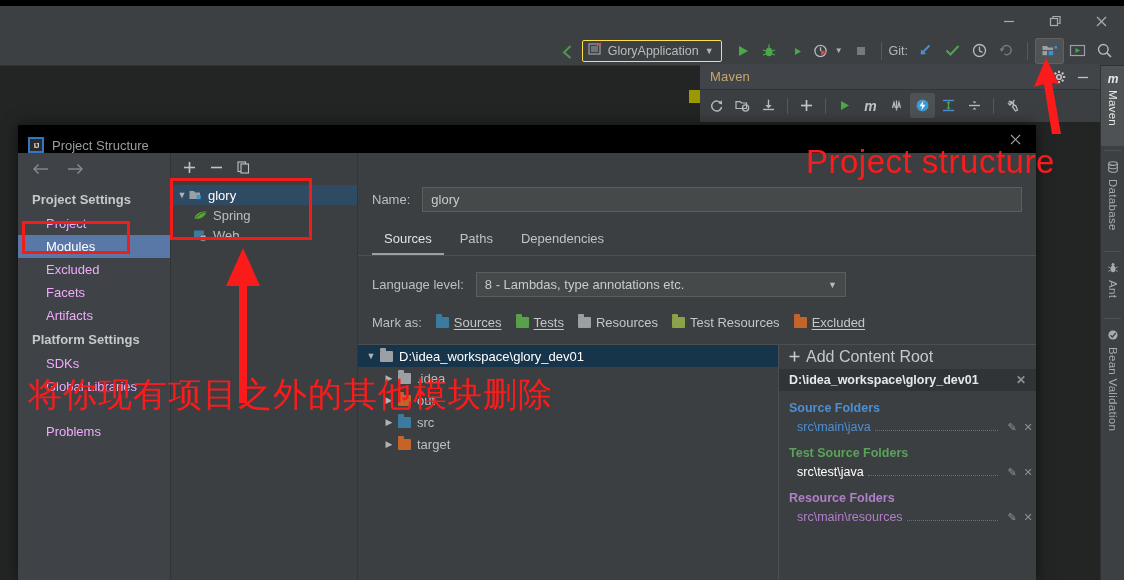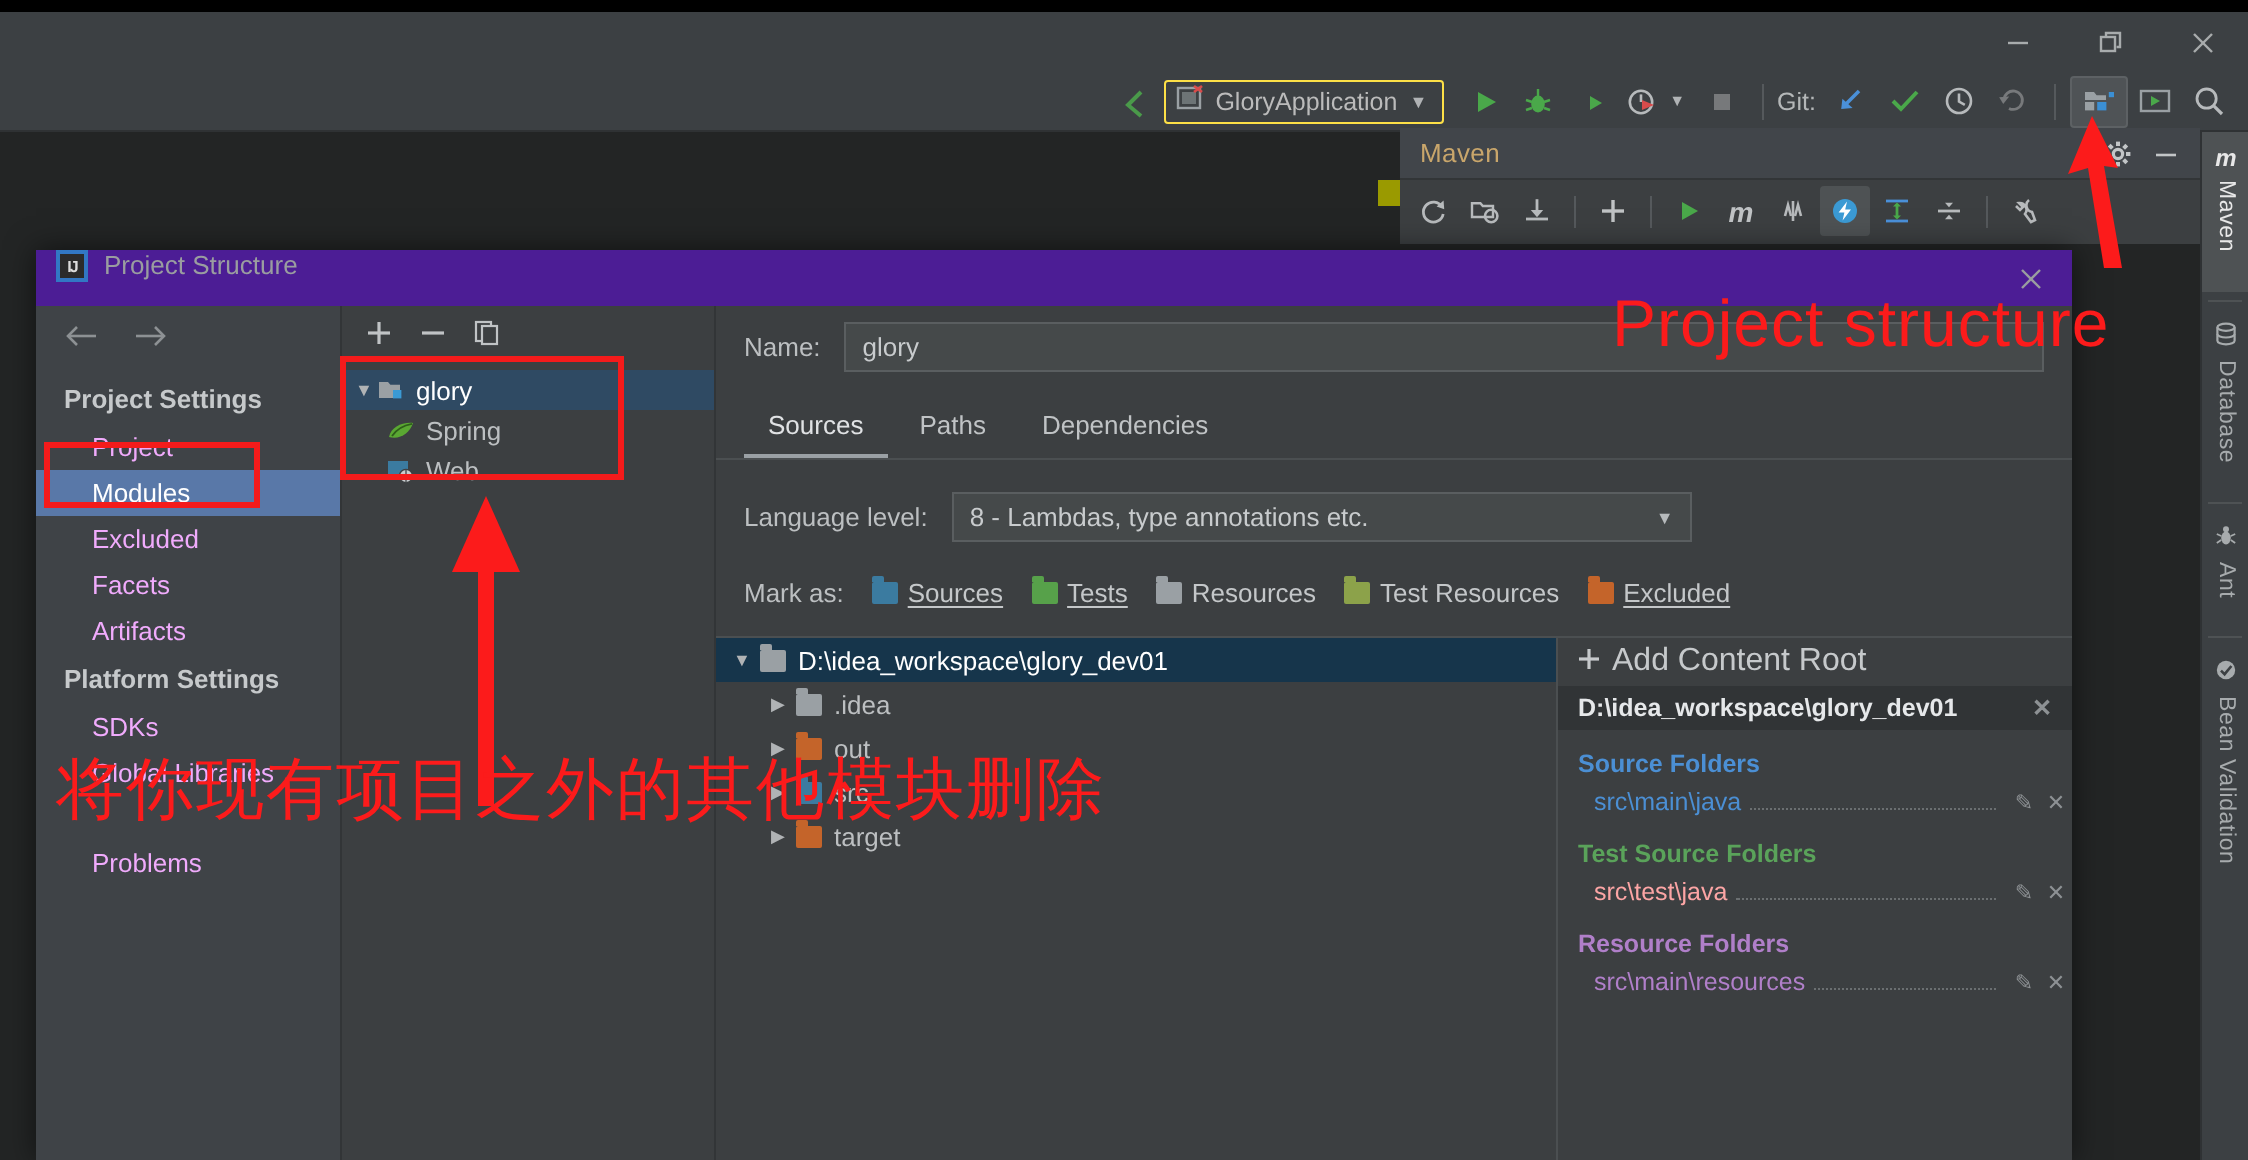--- a/index.html
+++ b/index.html
@@ -88,21 +88,21 @@
   .rail-vert { writing-mode: vertical-rl; text-orientation: mixed; letter-spacing: .3px; margin-top: 4px; }
   .rail-icon { font-size: 12px; font-style: italic; font-weight: bold; }
   .rail-divider { height: 1px; background: #4e5254; margin: 4px 3px; }
 
   
   .ps-dialog {
     position: absolute; left: 18px; top: 125px; width: 1018px; height: 455px;
     background: #3c3f41; box-shadow: 0 0 14px rgba(0,0,0,.55);
   }
   .ps-titlebar {
-    height: 28px; background: #4c1d95; display: flex; align-items: flex-start;
+    height: 28px; background: #000000; display: flex; align-items: flex-end;
     padding-left: 10px; position: relative;
   }
   .ij-logo {
     width: 16px; height: 16px; background: #2b2b2b; border: 2px solid #3277c4;
     display: flex; align-items: center; justify-content: center;
     color: #dcdcdc; font-size: 8px; font-weight: bold; letter-spacing: -1px;
     margin-right: 8px;
   }
   .ps-title { color: #9a9da0; font-size: 13px; }
   .ps-close {
@@ -124,21 +124,21 @@
   .ps-modules {
     width: 187px; background: #3c3f41; border-right: 1px solid #323537;
   }
   .mod-toolbar { height: 31px; display: flex; align-items: center; gap: 14px; padding-left: 12px; color: #b6babc; }
   .mod-tree { padding-top: 1px; }
   .mod-row { height: 20px; display: flex; align-items: center; font-size: 13px; color: #bcbfc1; padding-left: 4px; }
   .mod-row.sel { background: #2f4a63; color: #ffffff; }
   .tri { width: 14px; display:flex; align-items:center; justify-content:center; color:#b0b3b5; font-size: 9px; }
 
   .ps-detail { flex: 1; background: #3c3f41; position: relative; }
-  .name-row { display: flex; align-items: center; height: 28px; padding: 0 14px; margin-top: 6px; gap: 12px; justify-content: center; }
+  .name-row { display: flex; align-items: center; height: 28px; padding: 0 14px; margin-top: 32px; gap: 12px; justify-content: center; }
   .lbl { color: #bcbfc1; font-size: 13px; }
   .txtfield {
     flex: 1; height: 25px; background: #45494a; border: 1px solid #5a5e60;
     color: #c8cbcd; font-size: 13px; display: flex; align-items: center; padding-left: 8px;
   }
   .tabs-row { display: flex; gap: 4px; padding: 0 14px; margin-top: 12px; border-bottom: 0; }
   .ps-tab { color: #c0c3c5; font-size: 13px; padding: 6px 12px 7px 12px; }
   .ps-tab.sel { border-bottom: 2px solid #9aa0a4; color: #e0e2e4; }
   .tab-underline { height:1px; background:#4b4f51; margin: 0 0 0 0; }
 
@@ -656,21 +656,21 @@
             <div class="fgroup" style="color:#4b8fd4;">Source Folders</div>
             <div class="frow">
               <span style="color:#4b8fd4;">src\main\java</span>
               <span class="dots"></span>
               <span class="act">✎</span>
               <span class="act">✕</span>
             </div>
 
             <div class="fgroup" style="color:#5aa35a;">Test Source Folders</div>
             <div class="frow">
-              <span style="color:#fca5a5;">src\test\java</span>
+              <span style="color:#ffffff;">src\test\java</span>
               <span class="dots"></span>
               <span class="act">✎</span>
               <span class="act">✕</span>
             </div>
 
             <div class="fgroup" style="color:#b07fc9;">Resource Folders</div>
             <div class="frow">
               <span style="color:#b07fc9;">src\main\resources</span>
               <span class="dots"></span>
               <span class="act">✎</span>

